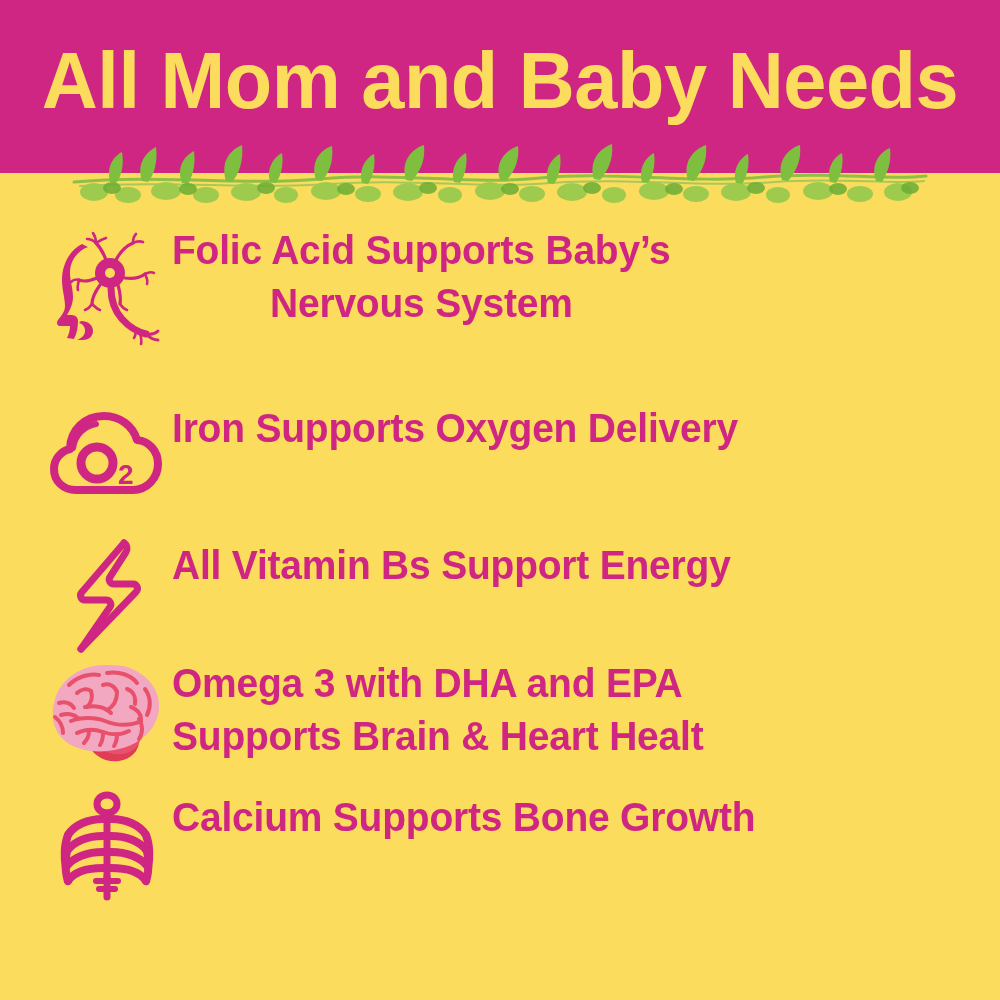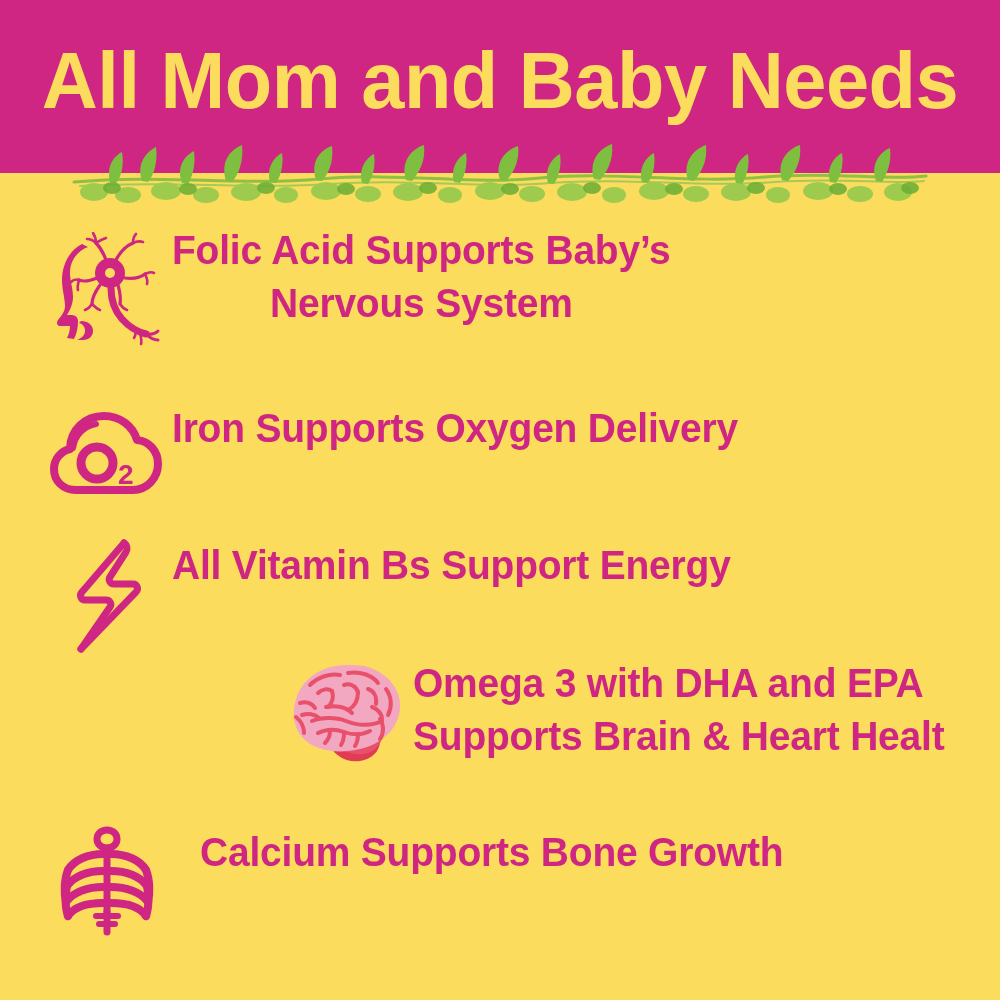--- a/index.html
+++ b/index.html
@@ -91,22 +91,22 @@
     transform: scaleX(0.95);
     transform-origin: left top;
     padding-top: 2px;
     white-space: pre-line;
   }
 
   
   .row-0 { top: 22px; text-align: center;  }
   .row-1 { top: 200px; }
   .row-2 { top: 325px; margin-top: 12px; }
-  .row-3 { top: 455px; justify-content: flex-end; }
-  .row-4 { top: 624px; gap: 28px; }
+  .row-3 { top: 455px; }
+  .row-4 { top: 589px; }
 
   .row-0 .bullet-icon { padding-top: 6px; }
   .row-1 .bullet-icon { padding-top: 0px; }
   .row-2 .bullet-icon { padding-top: 0px; }
   .row-3 .bullet-icon { padding-top: 4px; }
   .row-4 .bullet-icon { padding-top: 0px; }
 </style>
 </head>
 <body>
 

